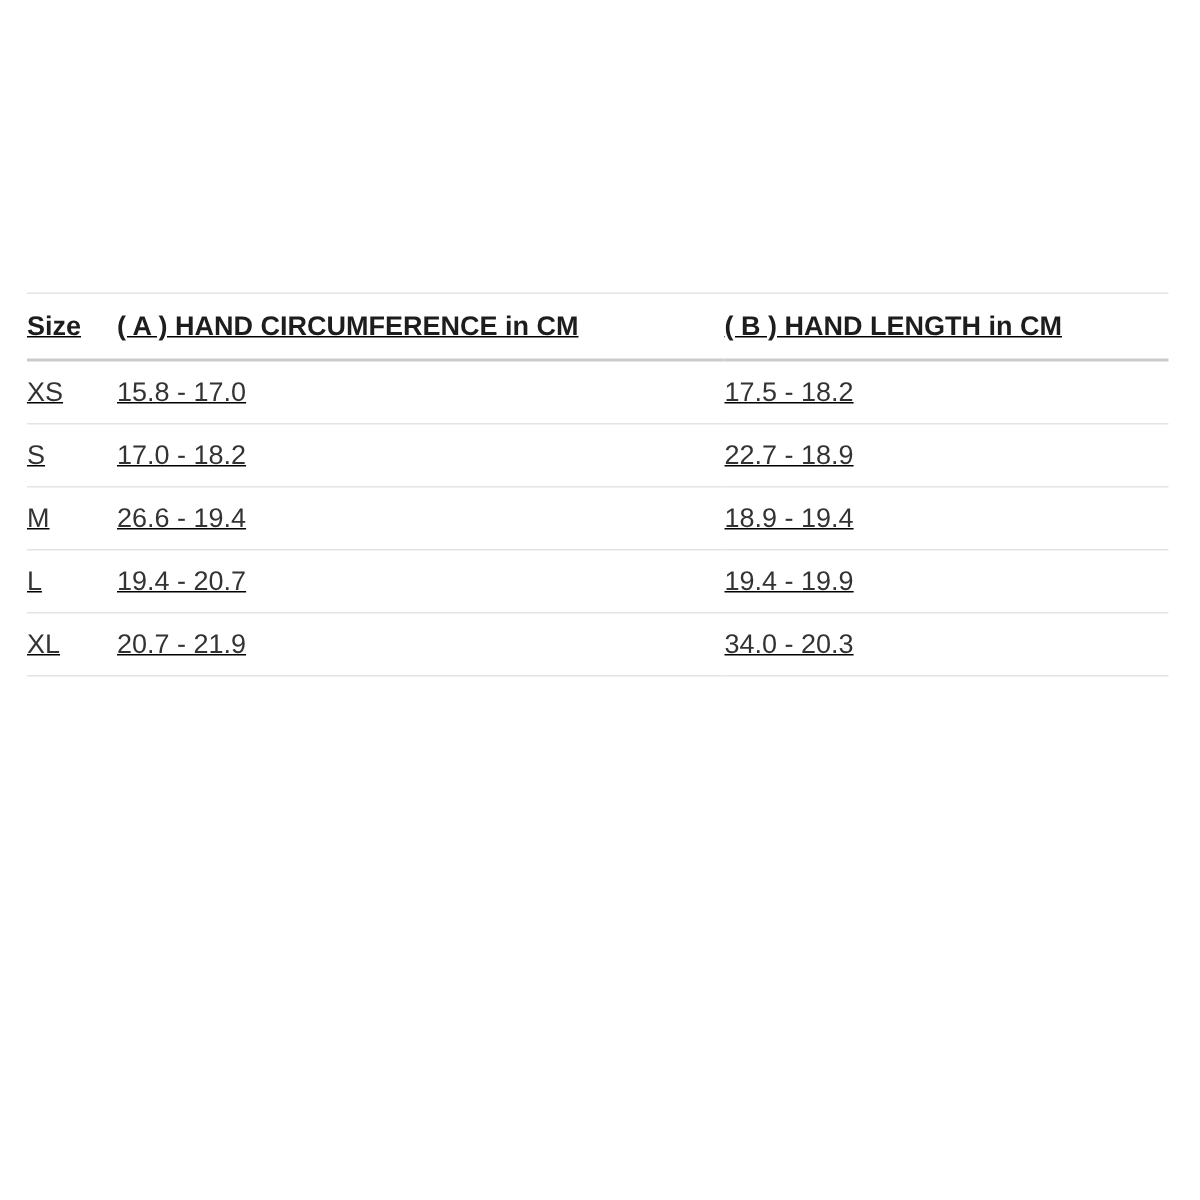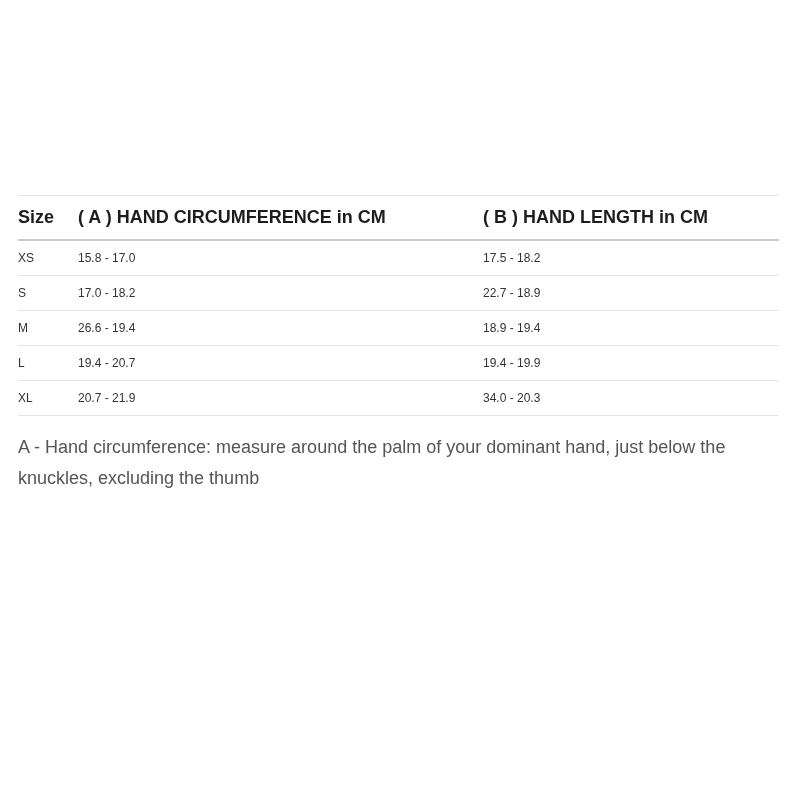--- a/index.html
+++ b/index.html
@@ -9,20 +9,21 @@
   }
   body {
     width: 800px;
     height: 800px;
     font-family: "Liberation Sans", sans-serif;
     -webkit-font-smoothing: antialiased;
   }
   .content {
     margin: 0 18px;
     width: 762px;
+    text-decoration: underline;
   }
   table.size-chart {
     border-collapse: collapse;
     width: 761px;
     margin-top: 195px;
     table-layout: fixed;
   }
   table.size-chart thead tr {
     border-top: 1px solid #e4e4e4;
     border-bottom: 2px solid #cbcbcb;
@@ -33,21 +34,21 @@
   table.size-chart th {
     text-align: left;
     font-size: 18px;
     font-weight: bold;
     color: #1d1d1d;
     padding: 11px 0;
     white-space: nowrap;
   }
   table.size-chart td {
     text-align: left;
-    font-size: 12px;
+    font-size: 18px;
     color: #333333;
     padding: 10px 0;
     white-space: nowrap;
   }
   .col-size { width: 60px; }
   th.col-size, td.col-size { padding-left: 4px; }
   .col-a { width: 405px; }
   .col-b { width: auto; }
   h2.measure-heading {
     margin: 17px 0 0 0;
@@ -105,16 +106,15 @@
       <tr>
         <td class="col-size">XL</td>
         <td class="col-a">20.7 - 21.9</td>
         <td class="col-b">34.0 - 20.3</td>
       </tr>
     </tbody>
   </table>
 
 
   <div class="instructions">
-    <p>A - Hand circumference: measure around the palm of your dominant hand, just below the knuckles, excluding the thumb</p>
   </div>
 
 </div>
 
 </body></html>

